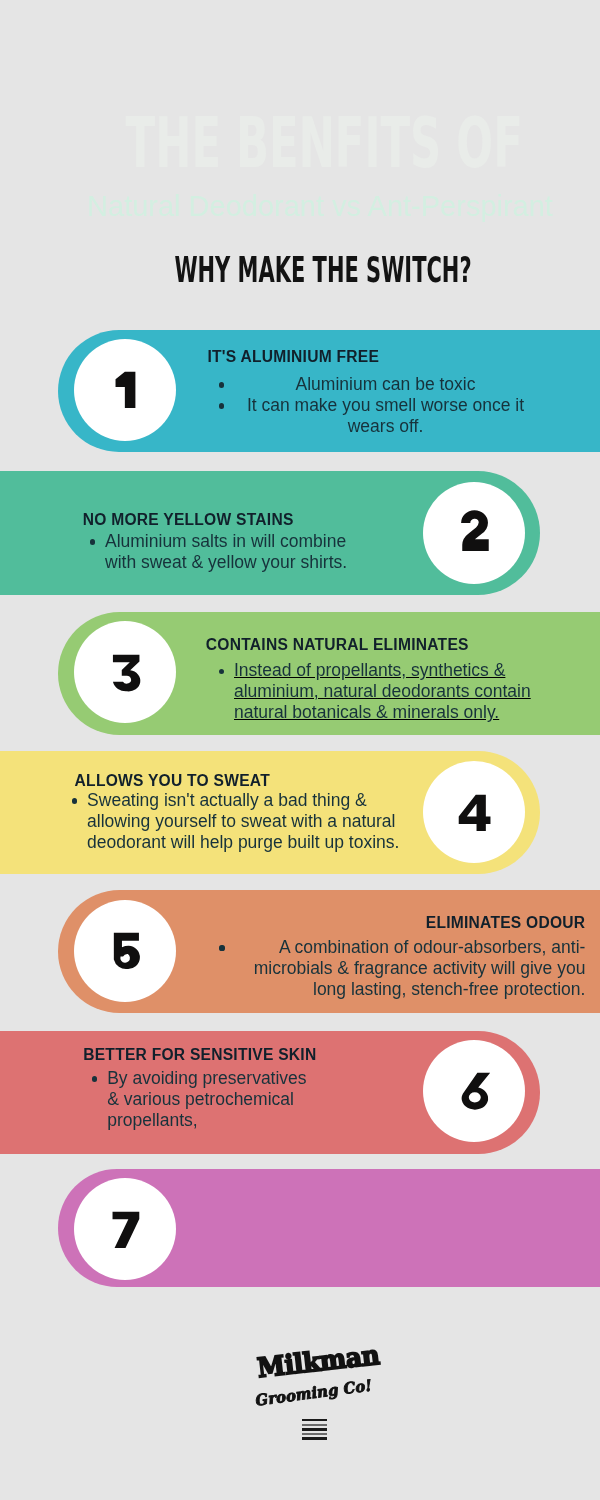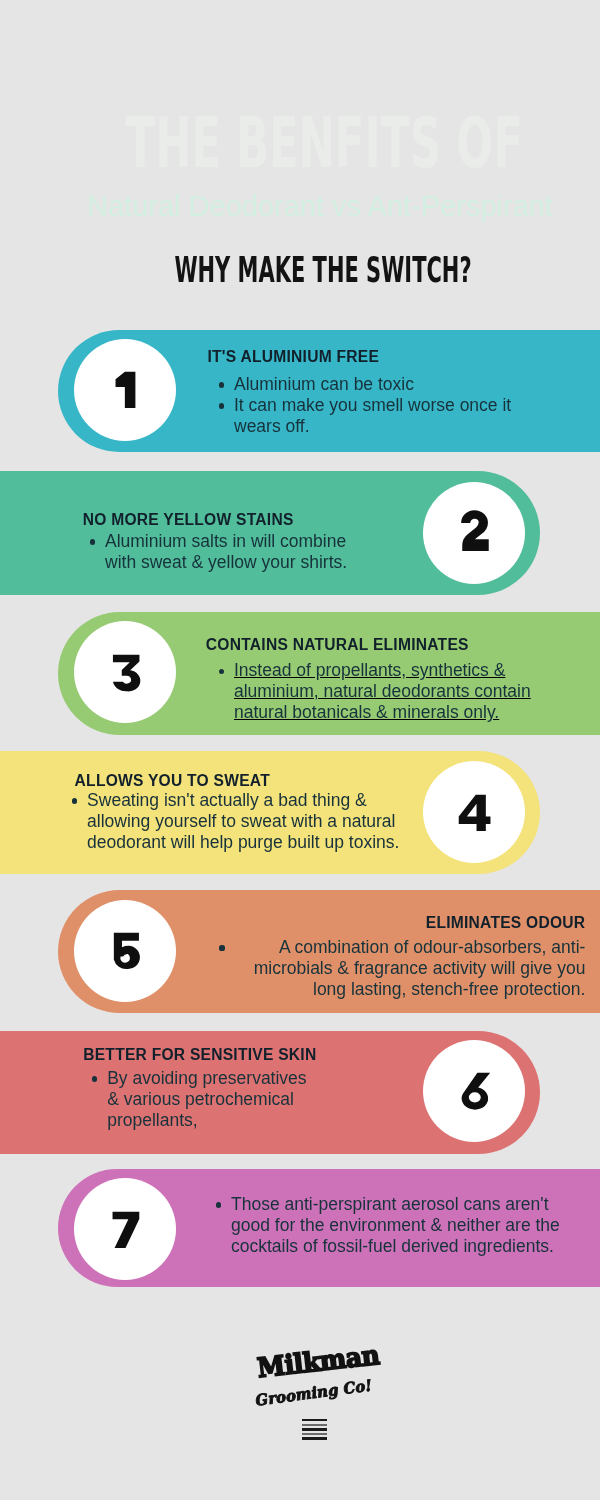--- a/index.html
+++ b/index.html
@@ -59,21 +59,21 @@
         <div class="bar" style="background: rgb(55, 182, 200); border-radius: 61px 0px 0px 61px; left: 58px; width: 542px;"></div>
         <div class="circ" style="left: 74px; top: 9px;">
           <svg width="21.082880000000003" height="37.648" viewBox="-2 -2 58.24000000000001 104" style="overflow:visible">
             <g transform="scale(1.12,1)">
               <path d="M25 0 H51 V100 H25 V42 H2 V21 Z" fill="#100f0f"></path>
             </g>
           </svg>
         </div>
         <div class="txt" style="left: 209px; top: 17.2px; width: 328px;">
           <div class="ttl" style="margin-left: -1.5px;">IT'S ALUMINIUM FREE</div>
-          <ul style="padding-top: 7.8px;">
+          <ul style="padding-top: 7.8px; text-align: center;">
             <li>Aluminium can be toxic</li>
             <li>It can make you smell worse once it wears off.</li>
           </ul>
         </div>
       </div>
       <div class="row" style="top: 471px; height: 124px;">
         <div class="bar" style="background: rgb(81, 189, 155); border-radius: 0px 62px 62px 0px; left: 0px; width: 540px;"></div>
         <div class="circ" style="left: 423px; top: 11px;">
           <svg width="28.395280000000003" height="37.648" viewBox="-2 -2 78.44 104" style="overflow:visible">
             <g transform="scale(1.06,1)">
@@ -155,23 +155,20 @@
       <div class="row" style="top: 1169px; height: 118px;">
         <div class="bar" style="background: rgb(205, 114, 184); border-radius: 59px 0px 0px 59px; left: 58px; width: 542px;"></div>
         <div class="circ" style="left: 74px; top: 9.4px;">
           <svg width="28.380800000000004" height="37.648" viewBox="-2 -2 78.4 104" style="overflow:visible">
             <g transform="scale(1.12,1)">
               <path d="M2 0 H68 V20 L34 100 H7 L41 21 H2 Z" fill="#100f0f"></path>
             </g>
           </svg>
         </div>
         <div class="txt" style="left: 206px; top: 24.8px; width: 370px;">
-          <ul style="padding-top: 0.2px;">
-            <li>Those anti-perspirant aerosol cans aren't good for the environment &amp; neither are the cocktails of fossil-fuel derived ingredients.</li>
-          </ul>
         </div>
       </div>
     </div>
   <div class="logo">
     <div class="logo-brand">Milkman</div>
 
     <div class="logo-tag">Grooming Co!</div>
     <div class="logo-lines">
         <i></i>
         <i class="lt"></i>

